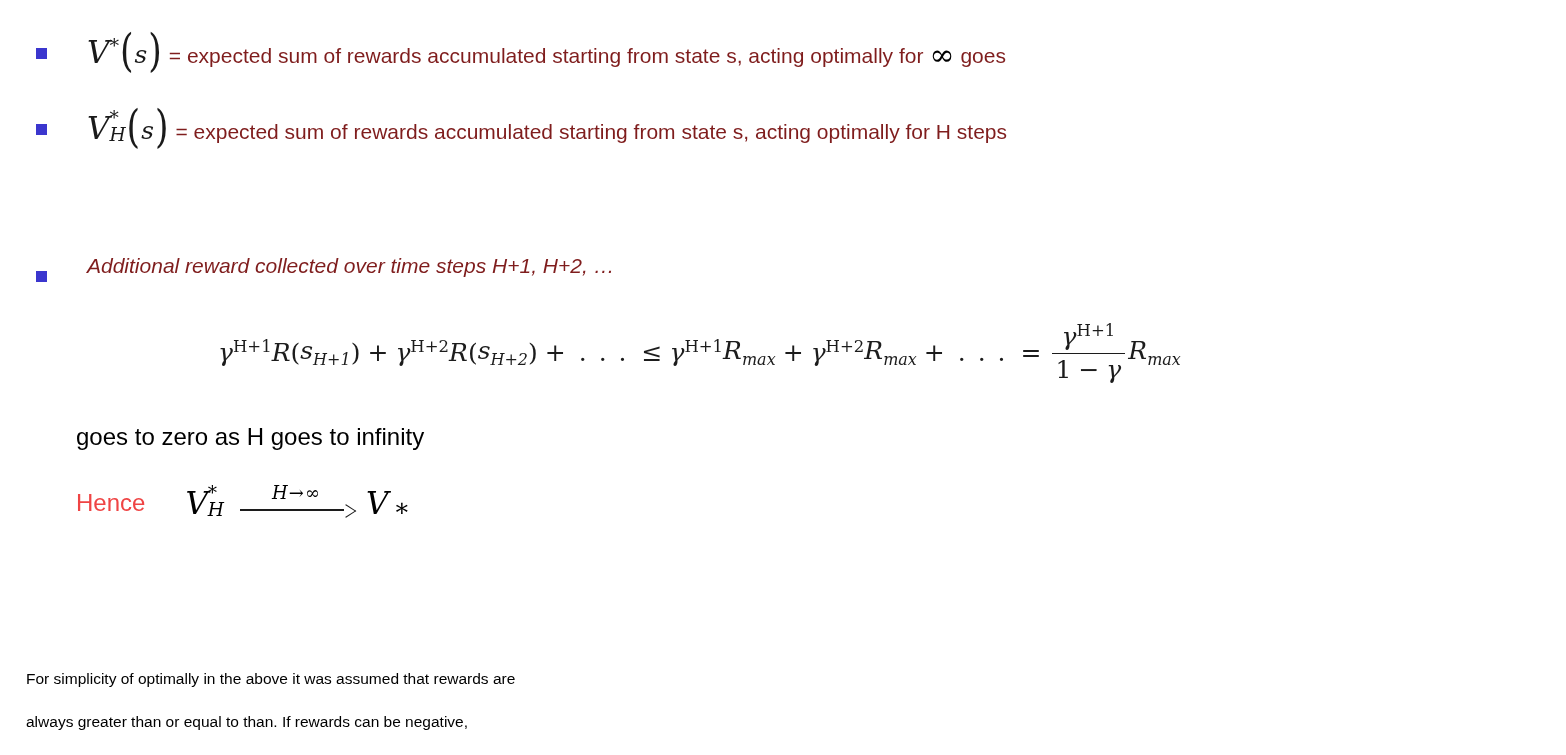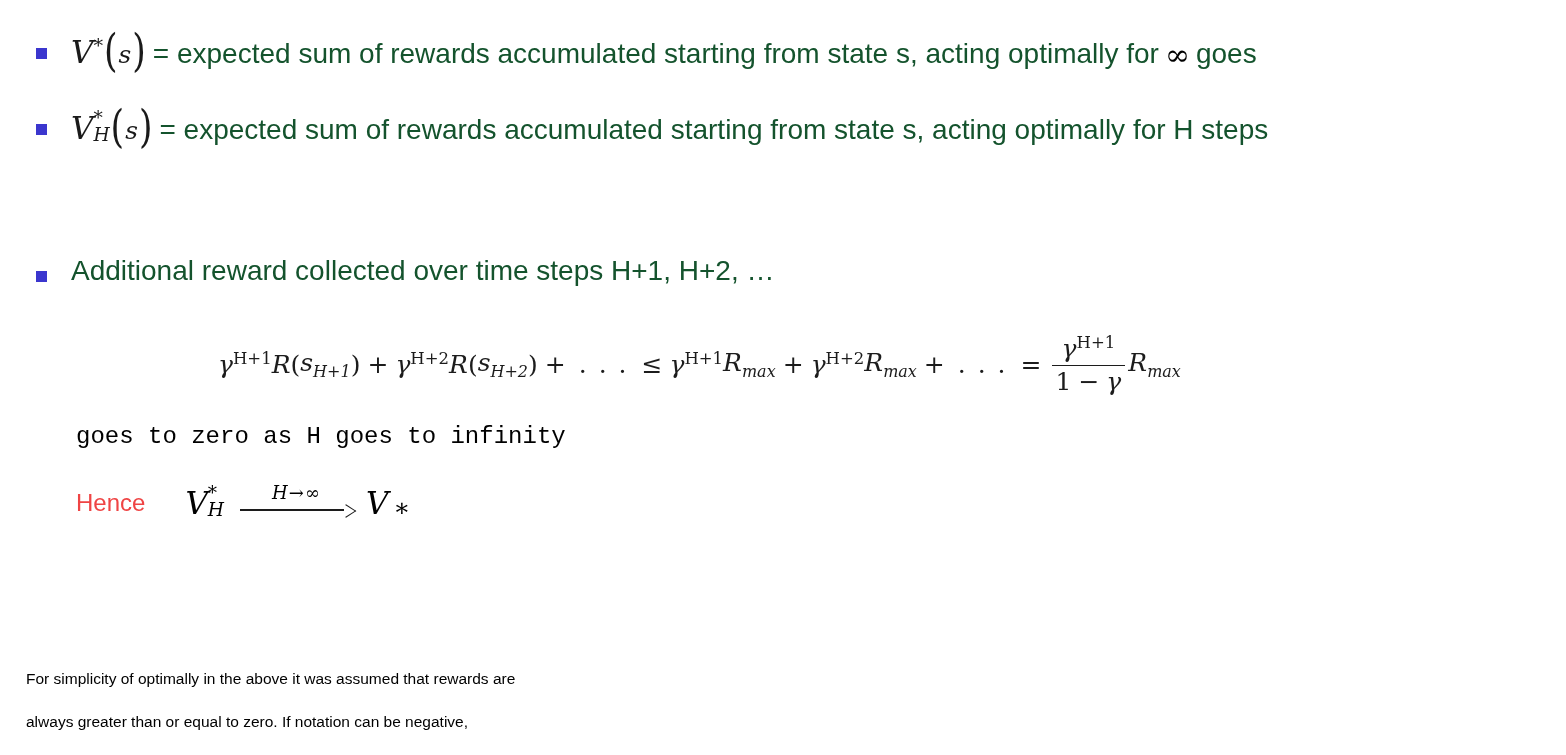--- a/index.html
+++ b/index.html
@@ -30,21 +30,21 @@
     left: 36px;
   }
   .bullet-marker {
     width: 11px;
     height: 11px;
     background: #3b36ce;
     flex: 0 0 auto;
     margin-top: 18px;
   }
   .bullet-body {
-    margin-left: 24px;
+    margin-left: 40px;
     font-size: 24px;
     line-height: 1.25;
     color: #000000;
     white-space: nowrap;
     display: flex;
     align-items: baseline;
   }
 
   
   .math {
@@ -88,39 +88,39 @@
     font-style: normal;
     font-size: 1.12em;
     display: inline-block;
     transform: scaleY(1.28);
     margin: 0 1px;
   }
   .svar { font-family: "DejaVu Serif", serif; font-style: italic; font-size: 0.8em; }
 
   .txt {
     font-family: "Liberation Sans", sans-serif;
-    font-size: 28px;
-    color: #14532d;
+    font-size: 21px;
+    color: #7f1d1d;
   }
 
   .inf-glyph {
     font-family: "DejaVu Serif", serif;
     font-style: normal;
     font-size: 30px;
     line-height: 1;
     padding: 0 6px;
     position: relative;
     top: 2px;
   }
 
   
   .display-eq {
     position: absolute;
     left: 218px;
-    top: 334px;
+    top: 322px;
     font-family: "DejaVu Serif", "Liberation Serif", serif;
     color: #1c1c1c;
     font-size: 25px;
     display: flex;
     align-items: center;
     white-space: nowrap;
   }
   .display-eq .it { font-style: italic; }
   .display-eq .rm { font-style: normal; }
   .display-eq sup { font-size: 0.66em; font-style: normal; vertical-align: super; }
@@ -136,21 +136,21 @@
     vertical-align: middle;
     margin: 0 3px;
     line-height: 1.05;
   }
   .frac .num { padding: 0 4px 2px 4px; }
   .frac .den { padding: 3px 4px 0 4px; border-top: 1.6px solid #1c1c1c; }
 
   
   .plain {
     position: absolute;
-    font-family: Liberation Mono, monospace;
+    font-family: Liberation Sans, sans-serif;
     font-size: 24px;
     color: #000;
     white-space: nowrap;
   }
 
   
   .hence-row {
     position: absolute;
     left: 76px;
     top: 484px;
@@ -253,21 +253,21 @@
   </div>
 
   <div class="bullet-row" style="top:106px;">
     <span class="bullet-marker"></span>
     <span class="bullet-body">
       <span class="vstar math"><span class="vletter">V</span><span class="supsub"><span class="up">*</span><span class="dn">H</span></span><span class="paren">(</span><span class="svar">s</span><span class="paren">)</span></span>
       <span class="txt">= expected sum of rewards accumulated starting from state s, acting optimally for H steps</span>
     </span>
   </div>
 
-  <div class="bullet-row" style="top:253px;">
+  <div class="bullet-row" style="top:253px;font-style:italic;">
     <span class="bullet-marker"></span>
     <span class="bullet-body">
       <span class="txt">Additional reward collected over time steps H+1, H+2, …</span>
     </span>
   </div>
 
   <div class="display-eq">
 
     <span><span class="it">γ</span><sup>H+1</sup></span>
     <span class="it">R</span>
@@ -316,17 +316,17 @@
     <span class="arrow-stack">
       <span class="arrow-label"><span>H</span><span class="to">→</span><span class="inf">∞</span></span>
       <span class="long-arrow"></span>
     </span>
 
     <span class="vstar-final"><span>V</span><span class="ast">∗</span></span>
   </div>
 
   <div class="footnote">
     <div>For simplicity of optimally in the above it was assumed that rewards are</div>
-    <div>always greater than or equal to zero.  If notation can be negative,</div>
+    <div>always greater than or equal to than.  If rewards can be negative,</div>
     <div>a similar argument holds, using max |R| and bounding from both sides.</div>
   </div>
 
 </div>
 
 </body></html>

